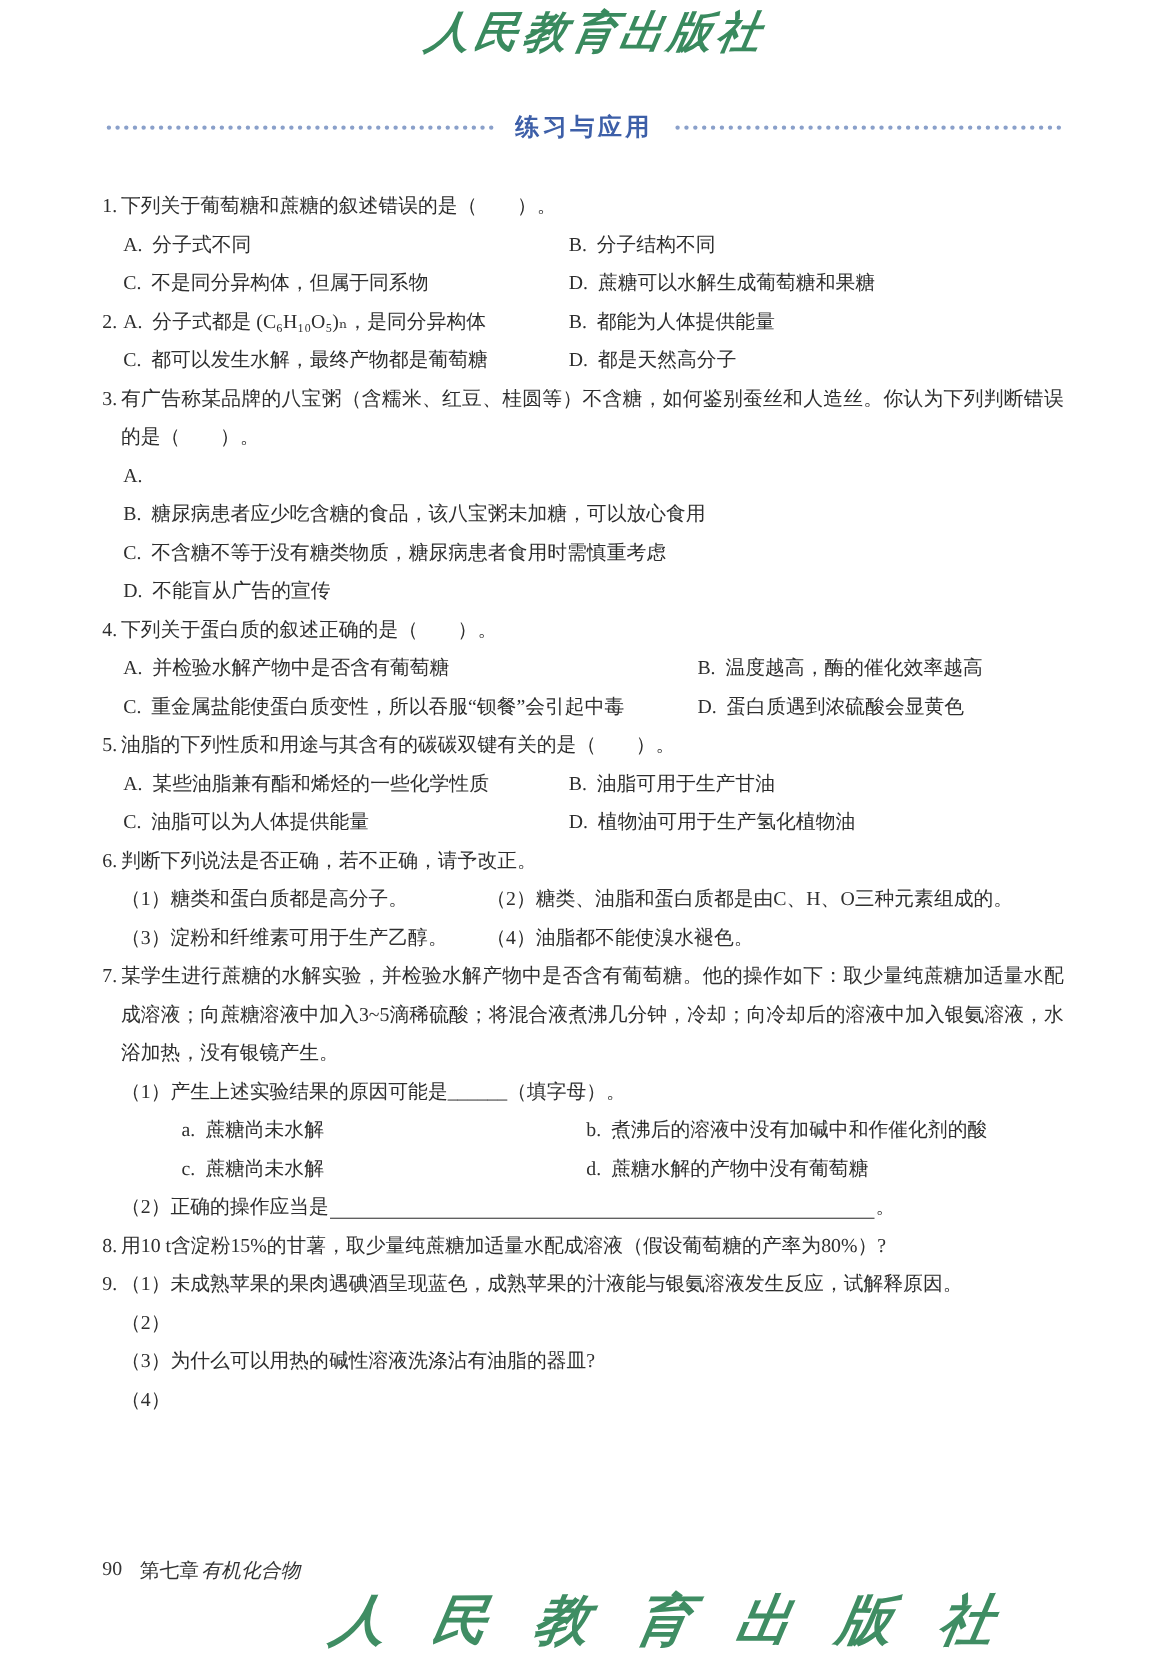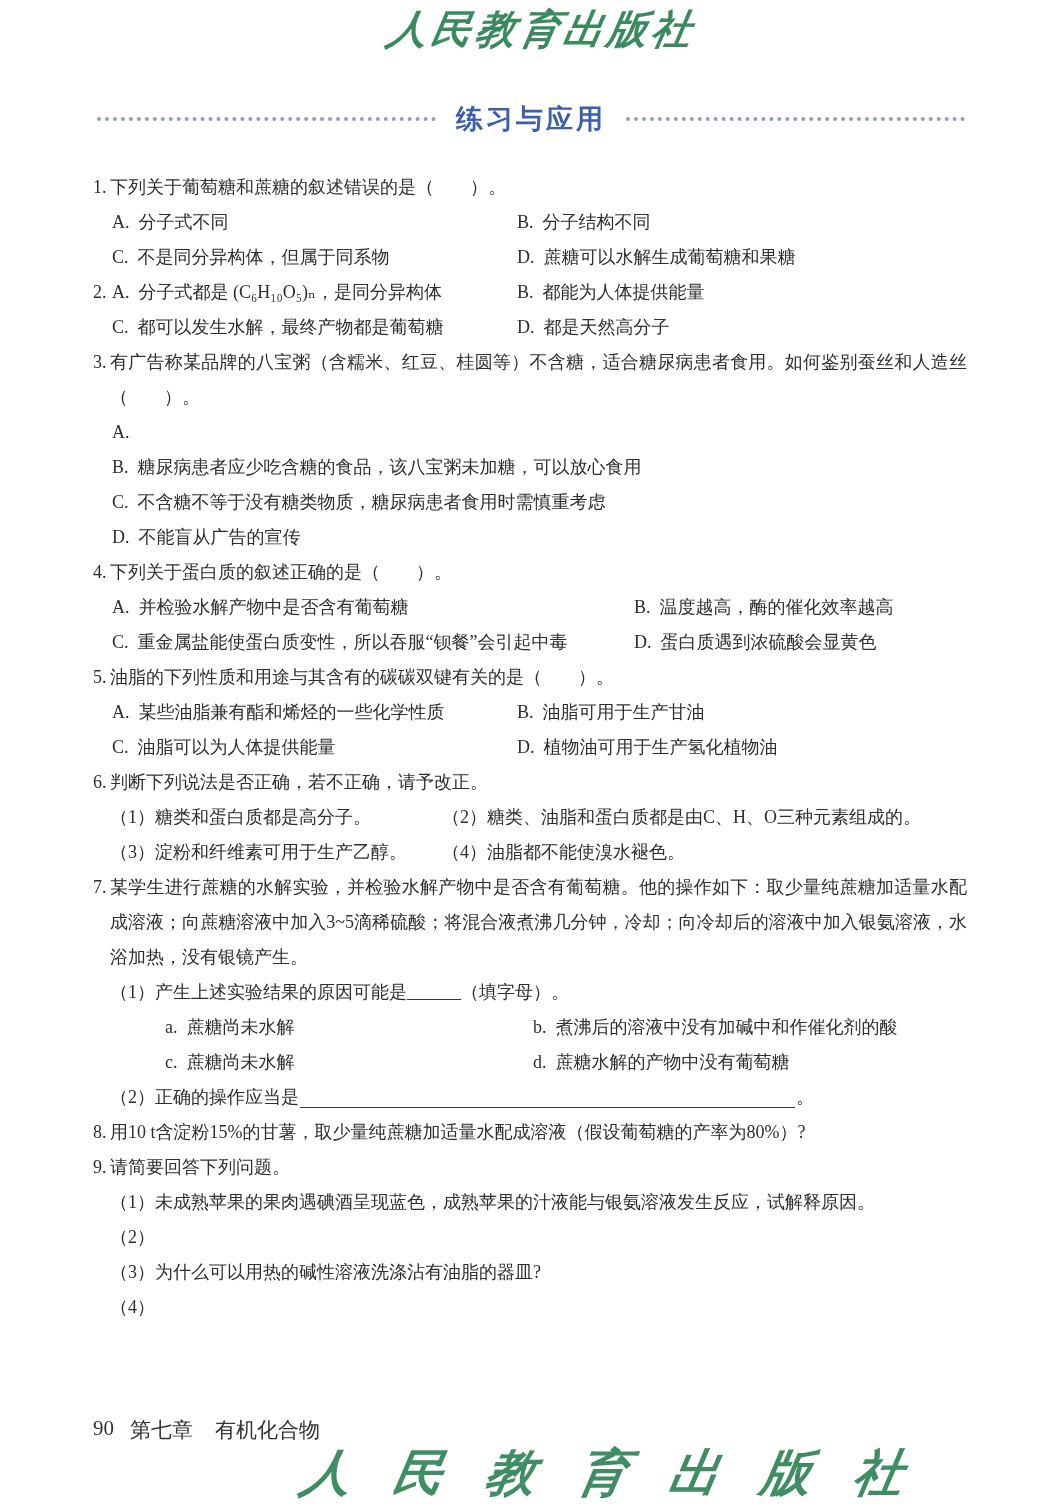--- a/index.html
+++ b/index.html
@@ -26,21 +26,21 @@
 
   .section-header {
     position: absolute; top: 101px; left: 97px; right: 97px;
     display: flex; align-items: center;
   }
   .dots { flex: 1; height: 0; border-top: 4px dotted #8aa0ca; }
   .section-title {
     color: #3d5fa8;
     font-family: "Liberation Sans", "DejaVu Sans", sans-serif;
     font-weight: bold;
-    font-size: 27px;
+    font-size: 22px;
     letter-spacing: 3px;
     margin: 0 20px;
     white-space: nowrap;
   }
 
   .content {
     position: absolute; top: 170px; left: 93px; right: 95px;
     font-size: 18px; line-height: 35px;
   }
   .q { display: flex; }
@@ -63,24 +63,24 @@
   .fill-line { display: flex; align-items: baseline; }
   .blank {
     width: 495px;
     border-bottom: 1.5px solid #3a3a3a;
     align-self: flex-end;
     margin: 0 1px 7px 1px;
     height: 0;
   }
   .footer {
     position: absolute; left: 93px; top: 1416px;
-    font-size: 21px; color: #333; display: flex;
+    font-size: 18px; color: #333; display: flex;
   }
   .footer .chapter { margin-left: 16px; }
-  .footer .chapter-title { margin-left: 22px; }
+  .footer .chapter-title { margin-left: 2px; font-style: italic; }
 </style>
 </head>
 <body>
 
 <div class="watermark wm-top">人民教育出版社</div>
 
 <div class="section-header">
   <div class="dots"></div>
   <div class="section-title">练习与应用</div>
   <div class="dots"></div>
@@ -137,21 +137,21 @@
             <span class="opt-label">D.</span>
             <span>都是天然高分子</span>
           </div>
       </div>
     </div>
   </div>
 
   <div class="q">
     <div class="qnum">3.</div>
     <div class="qbody">
-      <div class="qtext">有广告称某品牌的八宝粥（含糯米、红豆、桂圆等）不含糖，适合糖尿病患者食用。如何鉴别蚕丝和人造丝（　　）。</div>
+      <div class="qtext">有广告称某品牌的八宝粥（含糯米、红豆、桂圆等）不含糖，如何鉴别蚕丝和人造丝。你认为下列判断错误的是（　　）。</div>
       <div class="listopt">
           <span class="opt-label">A.</span>
         </div>
       <div class="listopt">
           <span class="opt-label">B.</span>
           <span>糖尿病患者应少吃含糖的食品，该八宝粥未加糖，可以放心食用</span>
         </div>
       <div class="listopt">
           <span class="opt-label">C.</span>
           <span>不含糖不等于没有糖类物质，糖尿病患者食用时需慎重考虑</span>
@@ -284,21 +284,20 @@
   <div class="q">
     <div class="qnum">8.</div>
     <div class="qbody">
       <div class="qtext">用10 t含淀粉15%的甘薯，取少量纯蔗糖加适量水配成溶液（假设葡萄糖的产率为80%）?</div>
     </div>
   </div>
 
   <div class="q">
     <div class="qnum">9.</div>
     <div class="qbody">
-      <div class="qtext">请简要回答下列问题。</div>
       <div class="subq">
           <span class="pair-label">（1）</span>
           <span>未成熟苹果的果肉遇碘酒呈现蓝色，成熟苹果的汁液能与银氨溶液发生反应，试解释原因。</span>
         </div>
       <div class="subq">
           <span class="pair-label">（2）</span>
         </div>
       <div class="subq">
           <span class="pair-label">（3）</span>
           <span>为什么可以用热的碱性溶液洗涤沾有油脂的器皿?</span>

